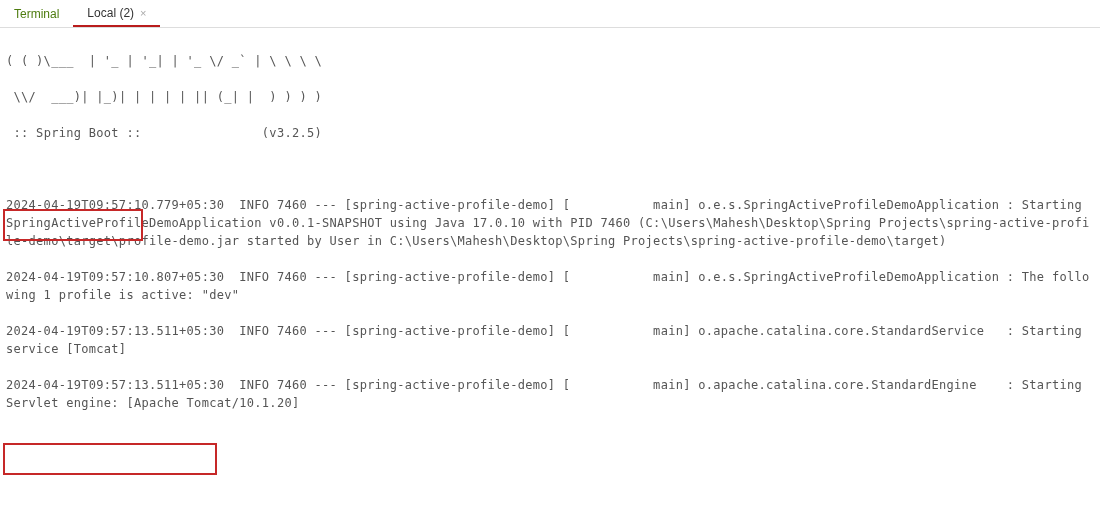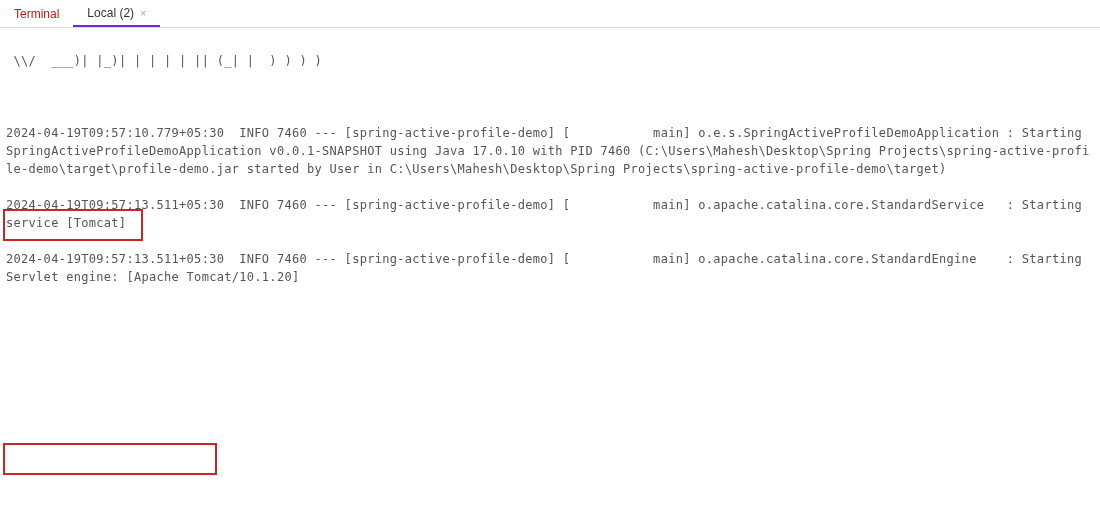--- a/index.html
+++ b/index.html
@@ -14,29 +14,29 @@
     }
     .tabs {
       display: flex;
       height: 28px;
       border-bottom: 1px solid #ddd;
       font-family: sans-serif;
       font-size: 12px;
     }
     .tab {
       padding: 6px 14px 6px 14px;
-      color: #b91c1c;
+      color: #4d7c0f;
       cursor: pointer;
       display: flex;
       align-items: center;
       gap: 6px;
     }
     .tab.active {
       color: #333;
-      border-bottom: 2px solid #6d28d9;
+      border-bottom: 2px solid #b91c1c;
     }
     .close-icon {
       color: #aaa;
       font-size: 11px;
     }
     .terminal-body {
       padding: 6px 6px;
       white-space: pre-wrap;
       word-break: break-all;
       line-height: 1.5;
@@ -61,23 +61,26 @@
   <div class="tab">
     <span>Terminal</span>
   </div>
   <div class="tab active">
     <span>Local (2)</span>
     <span class="close-icon">×</span>
   </div>
 </div>
 
 <div class="terminal-body">
+<span class="line">( ( )\___  | '_ | '_| | '_ \/ _` | \ \ \ \</span>
 <span class="line"> \\/  ___)| |_)| | | | | || (_| |  ) ) ) )</span>
+<span class="line"> :: Spring Boot ::                (v3.2.5)</span>
 <br>
 <span class="line">2024-04-19T09:57:10.779+05:30  INFO 7460 --- [spring-active-profile-demo] [           main] o.e.s.SpringActiveProfileDemoApplication : Starting SpringActiveProfileDemoApplication v0.0.1-SNAPSHOT using Java 17.0.10 with PID 7460 (C:\Users\Mahesh\Desktop\Spring Projects\spring-active-profile-demo\target\profile-demo.jar started by User in C:\Users\Mahesh\Desktop\Spring Projects\spring-active-profile-demo\target)</span>
+<span class="line">2024-04-19T09:57:10.807+05:30  INFO 7460 --- [spring-active-profile-demo] [           main] o.e.s.SpringActiveProfileDemoApplication : The following 1 profile is active: "dev"</span>
 <span class="line">2024-04-19T09:57:13.511+05:30  INFO 7460 --- [spring-active-profile-demo] [           main] o.apache.catalina.core.StandardService   : Starting service [Tomcat]</span>
 <span class="line">2024-04-19T09:57:13.511+05:30  INFO 7460 --- [spring-active-profile-demo] [           main] o.apache.catalina.core.StandardEngine    : Starting Servlet engine: [Apache Tomcat/10.1.20]</span>
 
 
 
 
 
 
   <div class="highlight-box hl1"></div>
   <div class="highlight-box hl2"></div>

